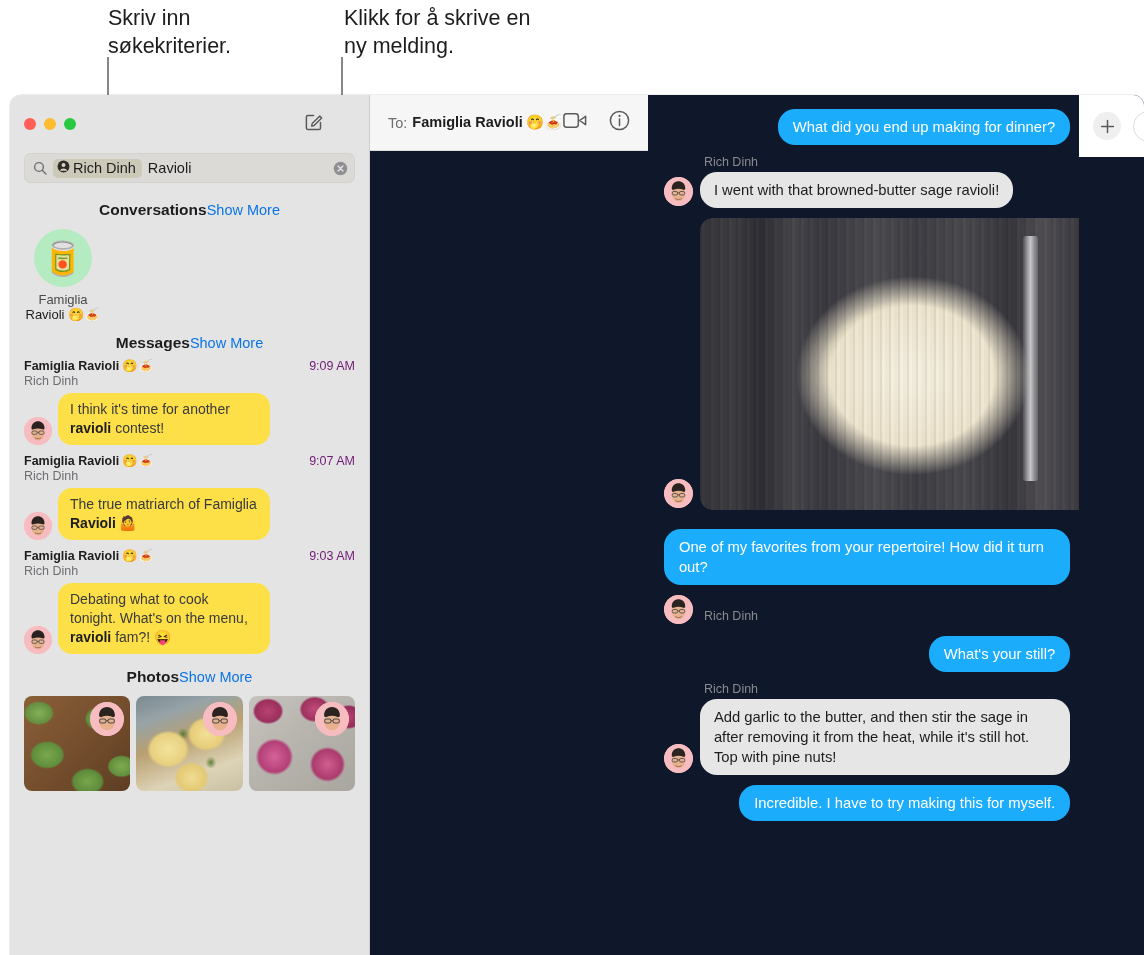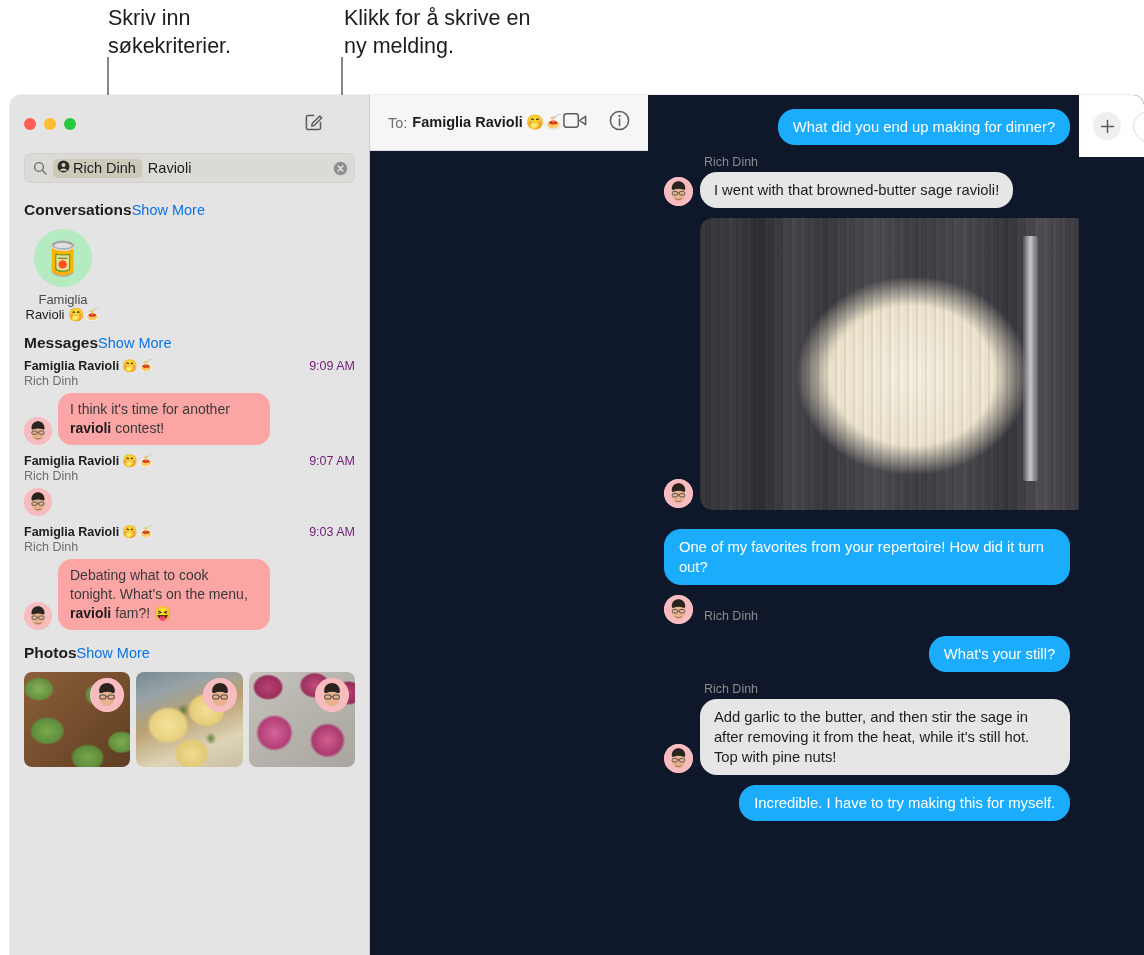--- a/index.html
+++ b/index.html
@@ -99,21 +99,21 @@
     color: #1d1d1f;
     flex: 1;
   }
   .clear-btn { flex: none; display: flex; margin-left: auto; }
 
   .sidebar-scroll { flex: 1; overflow: hidden; }
 
   .section-head {
     display: flex;
     align-items: baseline;
-    justify-content: flex-start;
+    justify-content: center;
     padding: 8px 14px 4px 14px;
   }
   .section-title { font-size: 15.5px; font-weight: bold; color: #1d1d1f; }
   .show-more { font-size: 14.5px; color: #0a74e6; }
 
   
   .conv-row { padding: 6px 14px 4px 14px; display: flex; gap: 12px; }
   .conv-item { width: 78px; text-align: center; }
   .conv-avatar {
     width: 58px; height: 58px;
@@ -139,21 +139,21 @@
   .msg-sender { font-size: 12.5px; color: #6e6e73; margin-top: 1px; }
   .msg-time { font-size: 12.5px; color: #701a75; }
   .msg-bubble-row { display: flex; align-items: flex-end; gap: 6px; margin-top: 5px; }
   .mini-avatar {
     width: 28px; height: 28px; border-radius: 50%;
     background: #f7bcc0; flex: none;
     display: flex; align-items: center; justify-content: center;
     overflow: hidden;
   }
   .mini-bubble {
-    background: #fca5a5;
+    background: #fde047;
     border-radius: 14px;
     padding: 7px 12px;
     font-size: 14px;
     line-height: 19px;
     color: #3a3a3c;
     max-width: 212px;
   }
   .mini-bubble b { color: #1d1d1f; font-weight: bold; }
 
   
@@ -498,20 +498,21 @@
             <svg class="memoji" viewBox="0 0 30 30">
                 <circle cx="15" cy="15" r="15" fill="#f7bcc0"></circle>
                 <ellipse cx="15" cy="17" rx="7" ry="8" fill="#e8b18e"></ellipse>
                 <path d="M8 12c0-5 3.5-7.5 7-7.5S22 7 22 12c0 1-1 1.6-2 1.2-1.6-.7-3.3-1-5-1s-3.4.3-5 1c-1 .4-2-.2-2-1.2z" fill="#2b2320"></path>
                 <rect x="8.5" y="15" width="5.6" height="3.6" rx="1.6" fill="none" stroke="#4a4a4a" stroke-width="0.9"></rect>
                 <rect x="15.9" y="15" width="5.6" height="3.6" rx="1.6" fill="none" stroke="#4a4a4a" stroke-width="0.9"></rect>
                 <path d="M14.1 16.5h1.8" stroke="#4a4a4a" stroke-width="0.9"></path>
                 <path d="M12 22.5c1.8 1.2 4.2 1.2 6 0" stroke="#9c6a52" stroke-width="1" fill="none" stroke-linecap="round"></path>
               </svg>
           </div>
+          <div class="mini-bubble"><span>The true matriarch of Famiglia </span><b>Ravioli</b><span> 🤷</span></div>
         </div>
       </div>
 
       <div class="msg-result">
         <div class="msg-meta">
           <span class="msg-group">Famiglia Ravioli 🤭🍝</span>
           <span class="msg-time">9:03 AM</span>
         </div>
         <div class="msg-sender">Rich Dinh</div>
         <div class="msg-bubble-row">

